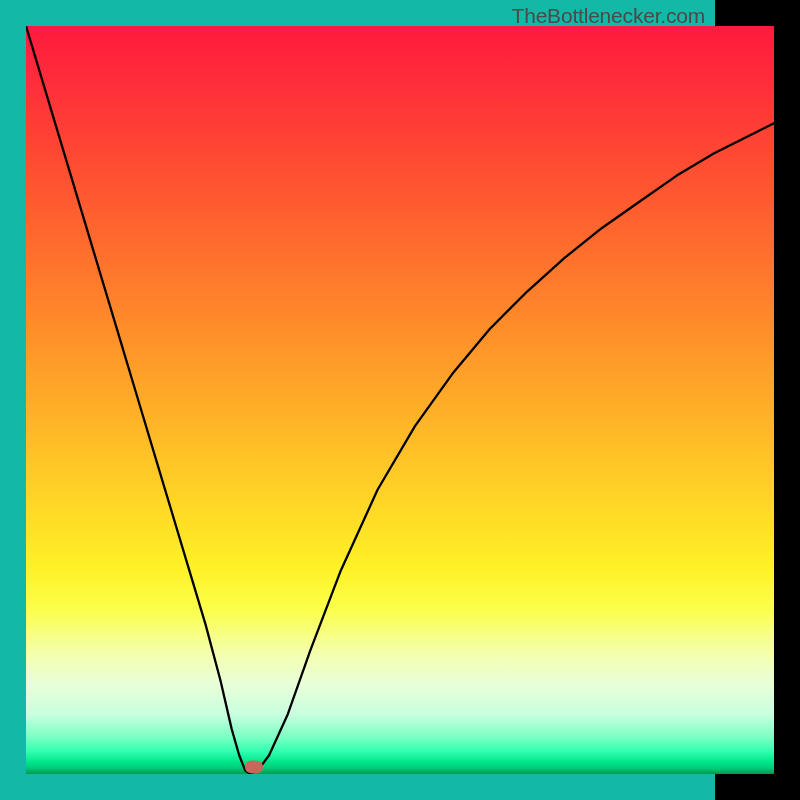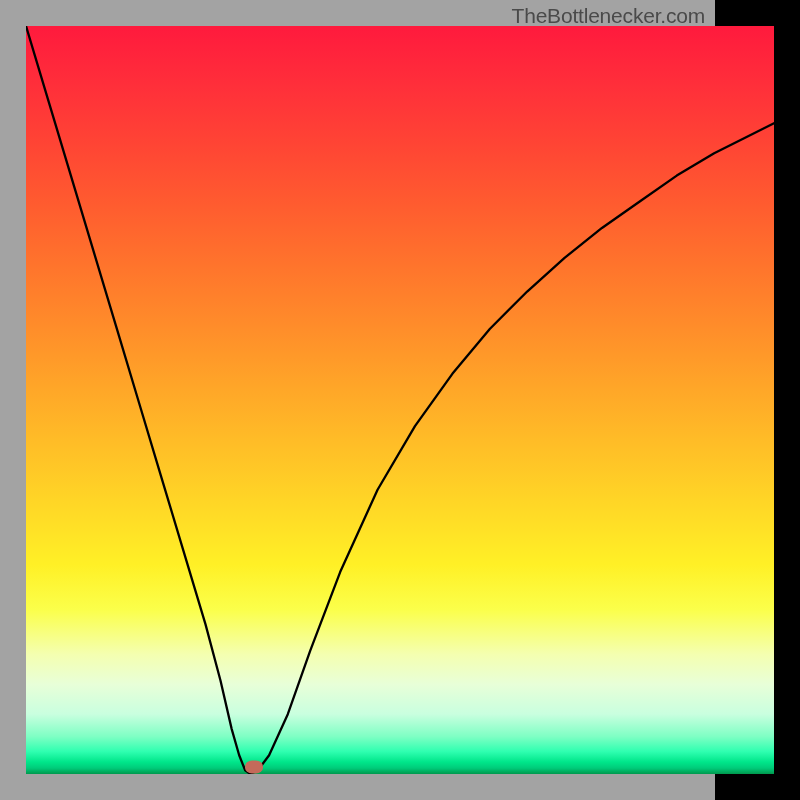--- a/index.html
+++ b/index.html
@@ -8,21 +8,21 @@
     width: 800px;
     height: 800px;
     overflow: hidden;
     background: #000;
     font-family: Arial, Helvetica, sans-serif;
   }
   .frame {
     position: relative;
     width: 715px;
     height: 800px;
-    background: #a3a3a3;
+    background: #14b8a6;
   }
   .plot {
     position: absolute;
     left: 26px;
     top: 26px;
     width: 748px;
     height: 748px;
     background: linear-gradient(to bottom,
       #ff1a3d 0%,
       #ff2f3a 8%,

